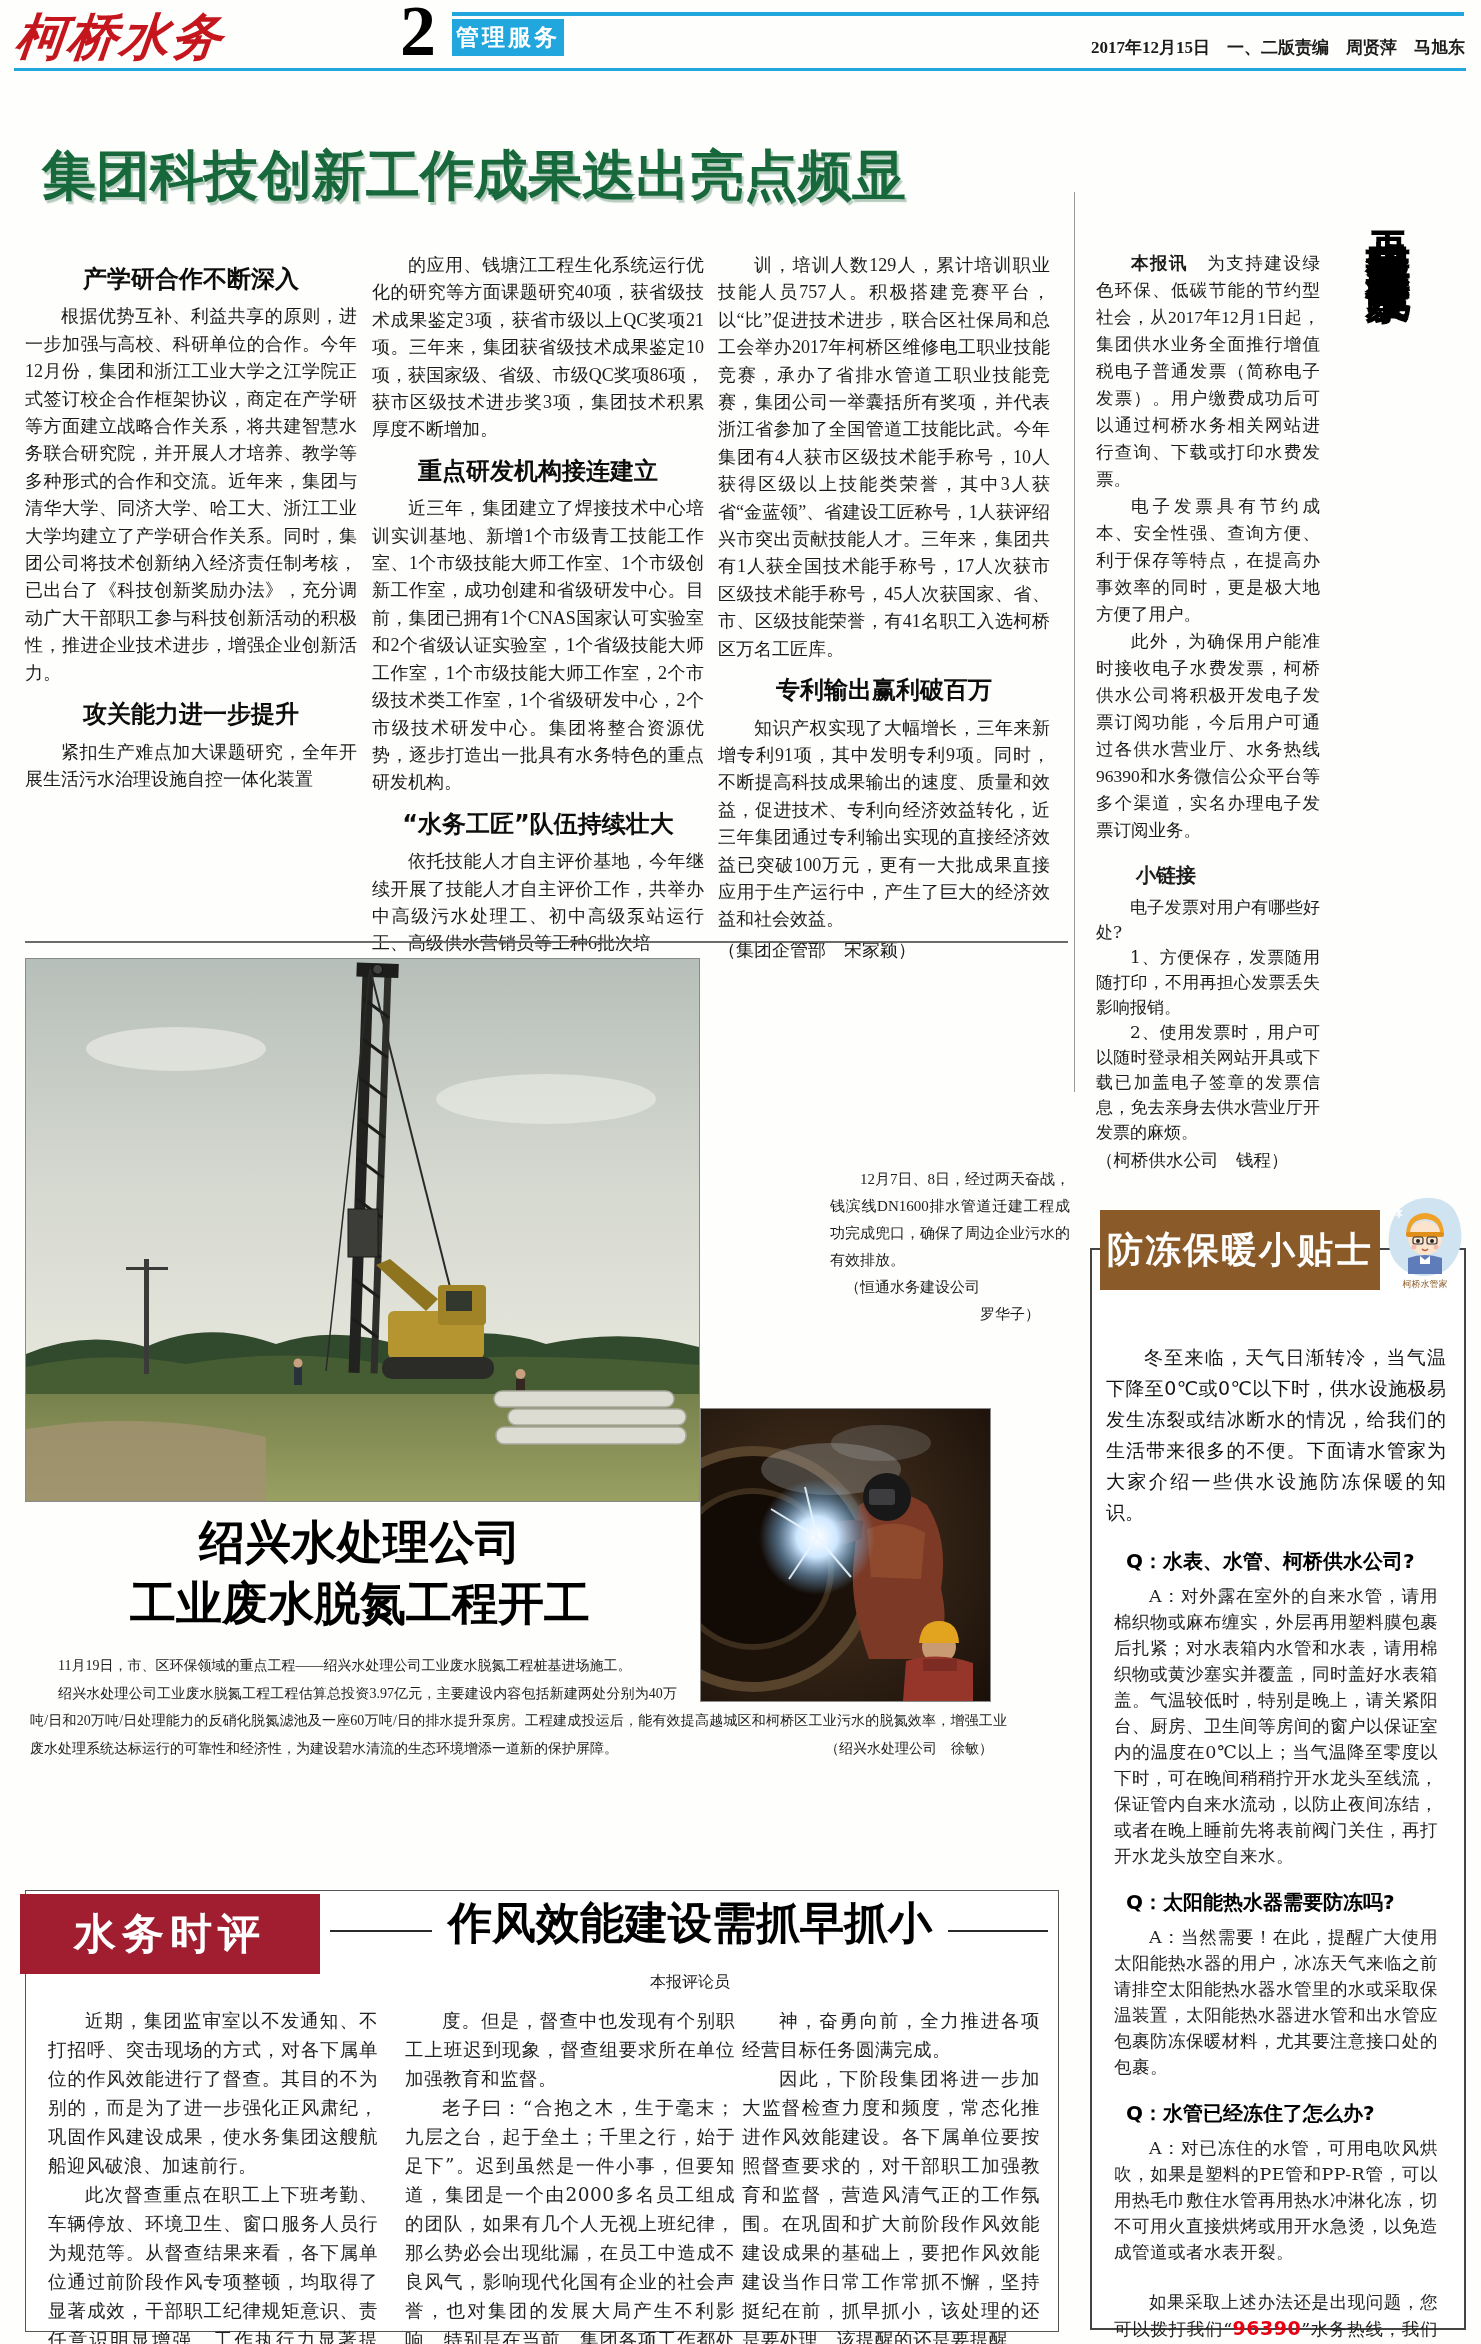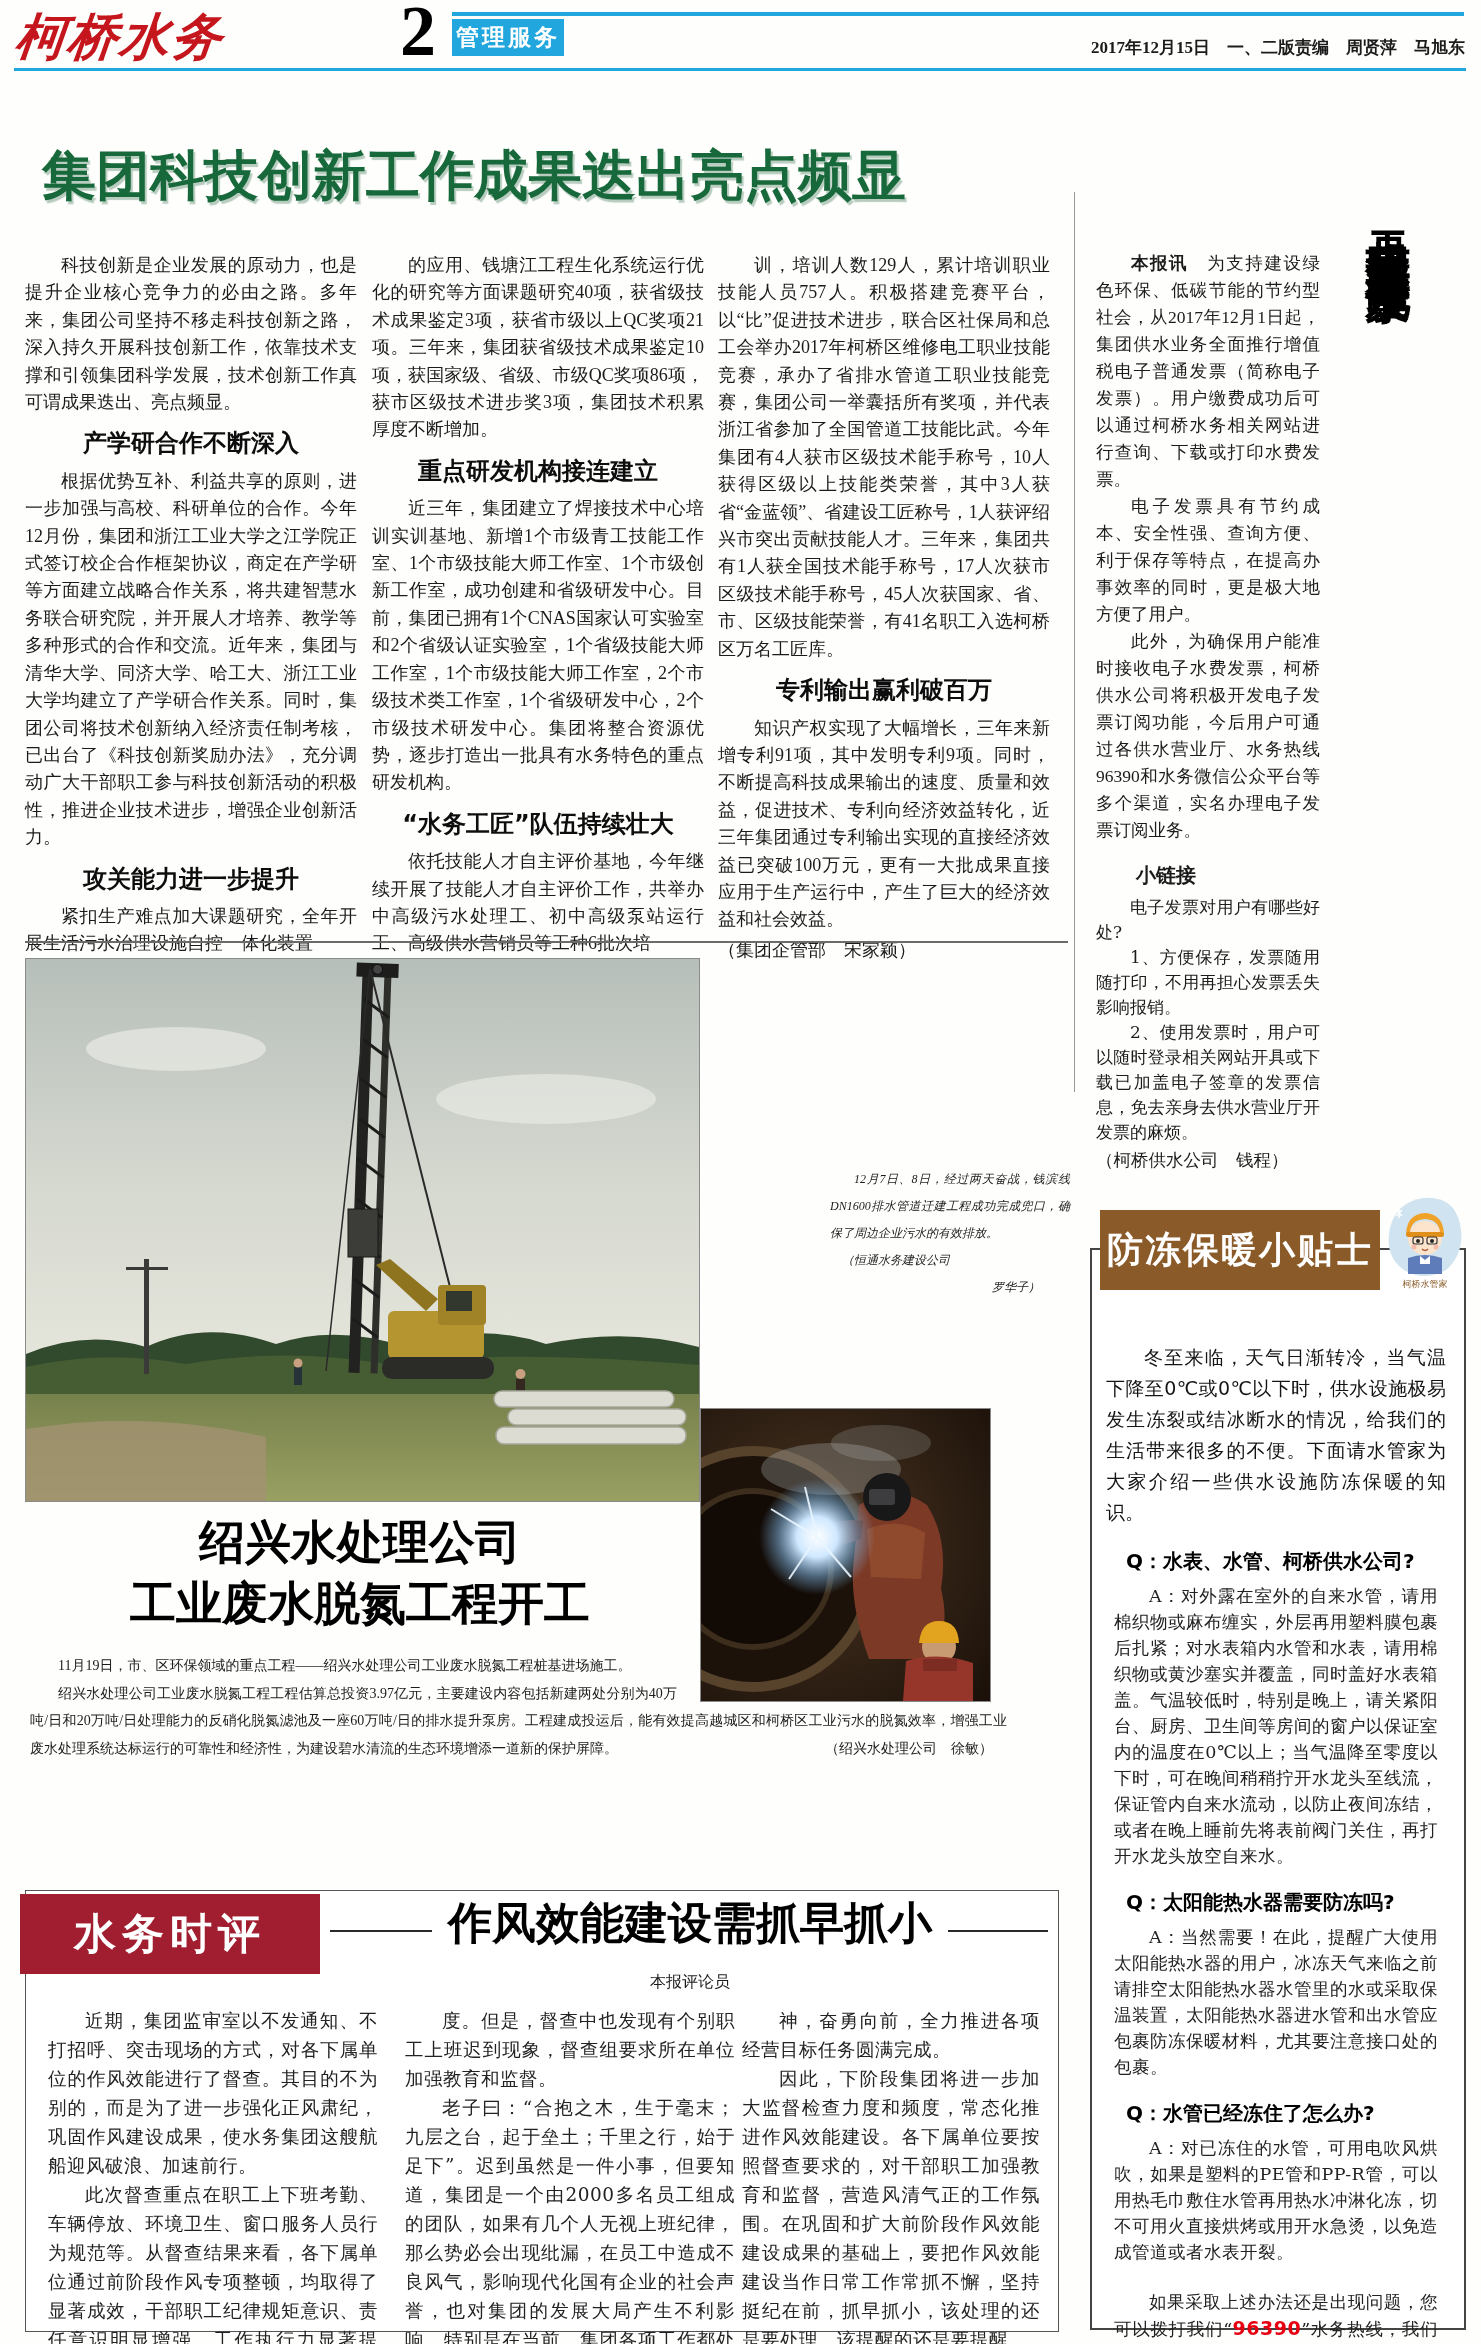--- a/index.html
+++ b/index.html
@@ -33,21 +33,21 @@
   .lead{font-weight:bold;font-family:"DejaVu Sans",sans-serif;}
   .linklet-title{font-family:"DejaVu Sans",sans-serif;font-weight:bold;font-size:20px;margin:18px 0 6px 0;text-indent:2em;}
   .kai{font-family:"DejaVu Serif",serif;}
   .linklet{font-size:17px;line-height:25px;}
   #v-headline{left:1334px;top:196px;width:84px;height:780px;writing-mode:vertical-rl;text-orientation:upright;
               font-size:45px;font-weight:900;font-family:"Liberation Serif",serif;letter-spacing:3px;color:#000;}
   
   #photo-main{left:25px;top:958px;width:673px;height:542px;border:1px solid #8a8a8a;background:#cfd4cd;}
   #photo-weld{left:700px;top:1408px;width:289px;height:292px;border:1px solid #8a8a8a;background:#241810;}
   #photo-main svg,#photo-weld svg{display:block;width:100%;height:100%;}
-  #cap-block{left:830px;top:1166px;width:240px;font-size:12px;line-height:27px;text-align:justify;font-style:italic;}
+  #cap-block{left:830px;top:1166px;width:240px;font-size:15px;line-height:27px;text-align:justify;}
   #cap-block p{margin:0;text-indent:2em;}
   .cap-sig1{text-indent:1em !important;margin-top:2px;}
   .cap-sig2{text-align:right;padding-right:30px;text-indent:0 !important;}
   #cap-arrow{left:928px;top:1428px;font-size:27px;font-weight:bold;font-family:"DejaVu Sans",sans-serif;}
   
   #sx-head{left:30px;top:1512px;width:660px;text-align:center;font-weight:900;font-size:46px;line-height:61px;
            font-family:"Liberation Serif",serif;color:#000;}
   #sx-body{left:30px;top:1652px;width:977px;font-size:14px;line-height:27.5px;text-align:justify;}
   #sx-body p{margin:0;text-indent:2em;}
   #sx-spacer{float:right;width:330px;height:52px;}
@@ -91,21 +91,20 @@
   <div class="abs" id="masthead">柯桥水务</div>
   <div class="abs" id="pagenum">2</div>
   <div class="abs" id="topbar"></div>
   <div class="abs" id="sectionbox">管理服务</div>
   <div class="abs" id="dateline">2017年12月15日　一、二版责编　周贤萍　马旭东</div>
   <div class="abs" id="headrule"></div>
 
   <div class="abs" id="sci-headline">集团科技创新工作成果迭出亮点频显</div>
 
   <div class="abs bodycol" id="sci-col1">
-    <p>科技创新是企业发展的原动力，也是提升企业核心竞争力的必由之路。多年来，集团公司坚持不移走科技创新之路，深入持久开展科技创新工作，依靠技术支撑和引领集团科学发展，技术创新工作真可谓成果迭出、亮点频显。</p>
     <div class="subhead">产学研合作不断深入</div>
     <p>根据优势互补、利益共享的原则，进一步加强与高校、科研单位的合作。今年12月份，集团和浙江工业大学之江学院正式签订校企合作框架协议，商定在产学研等方面建立战略合作关系，将共建智慧水务联合研究院，并开展人才培养、教学等多种形式的合作和交流。近年来，集团与清华大学、同济大学、哈工大、浙江工业大学均建立了产学研合作关系。同时，集团公司将技术创新纳入经济责任制考核，已出台了《科技创新奖励办法》，充分调动广大干部职工参与科技创新活动的积极性，推进企业技术进步，增强企业创新活力。</p>
     <div class="subhead">攻关能力进一步提升</div>
     <p>紧扣生产难点加大课题研究，全年开展生活污水治理设施自控一体化装置</p>
   </div>
 
   <div class="abs bodycol" id="sci-col2">
     <p>的应用、钱塘江工程生化系统运行优化的研究等方面课题研究40项，获省级技术成果鉴定3项，获省市级以上QC奖项21项。三年来，集团获省级技术成果鉴定10项，获国家级、省级、市级QC奖项86项，获市区级技术进步奖3项，集团技术积累厚度不断增加。</p>
     <div class="subhead">重点研发机构接连建立</div>
     <p>近三年，集团建立了焊接技术中心培训实训基地、新增1个市级青工技能工作室、1个市级技能大师工作室、1个市级创新工作室，成功创建和省级研发中心。目前，集团已拥有1个CNAS国家认可实验室和2个省级认证实验室，1个省级技能大师工作室，1个市级技能大师工作室，2个市级技术类工作室，1个省级研发中心，2个市级技术研发中心。集团将整合资源优势，逐步打造出一批具有水务特色的重点研发机构。</p>

